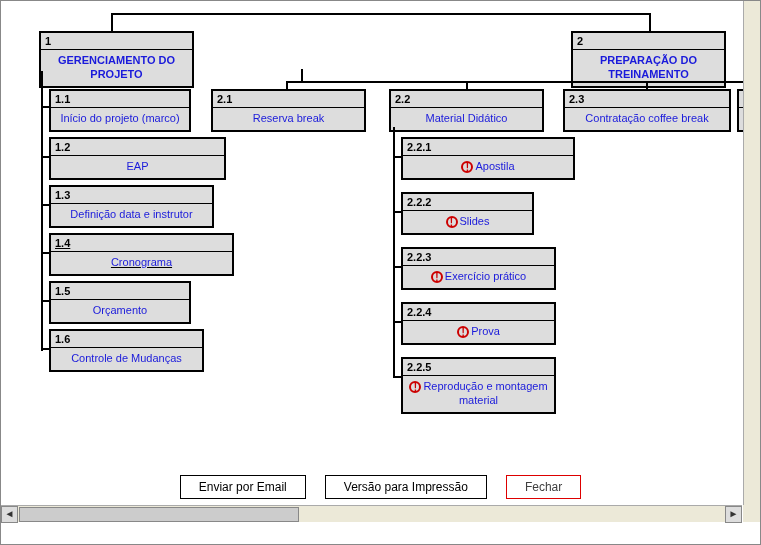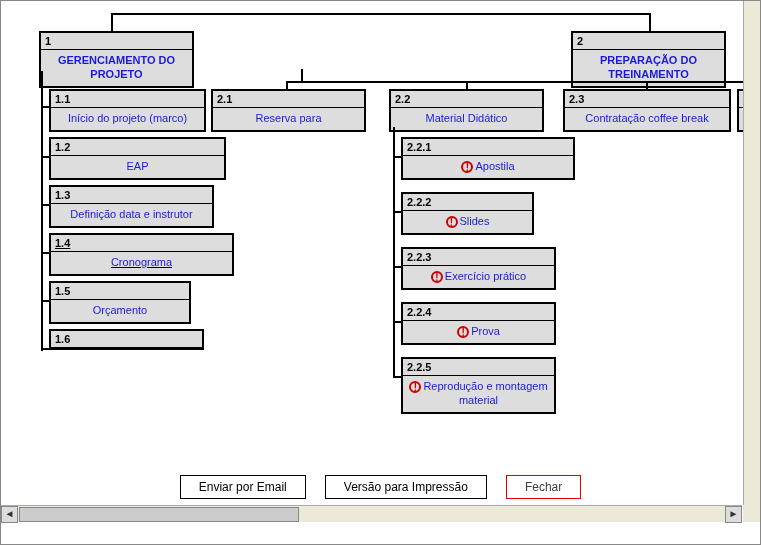--- a/index.html
+++ b/index.html
@@ -53,21 +53,21 @@
     <div class="vline" style="left:735px; top:80px; height:10px;"></div>
 
     <div class="vline" style="left:30px; top:70px; height:280px;"></div>
     <div class="hline" style="left:30px; top:105px; width:10px;"></div>
     <div class="hline" style="left:30px; top:155px; width:10px;"></div>
     <div class="hline" style="left:30px; top:203px; width:10px;"></div>
     <div class="hline" style="left:30px; top:251px; width:10px;"></div>
     <div class="hline" style="left:30px; top:299px; width:10px;"></div>
     <div class="hline" style="left:30px; top:347px; width:10px;"></div>
 
-    <div class="node" style="left:38px; top:88px; width:157px;">
+    <div class="node" style="left:38px; top:88px; width:142px;">
       <div class="num">1.1</div>
       <div class="lbl">Início do projeto (marco)</div>
     </div>
     <div class="node" style="left:38px; top:136px; width:177px;">
       <div class="num">1.2</div>
       <div class="lbl">EAP</div>
     </div>
     <div class="node" style="left:38px; top:184px; width:165px;">
       <div class="num">1.3</div>
       <div class="lbl">Definição data e instrutor</div>
@@ -75,25 +75,26 @@
     <div class="node" style="left:38px; top:232px; width:185px;text-decoration:underline;">
       <div class="num">1.4</div>
       <div class="lbl">Cronograma</div>
     </div>
     <div class="node" style="left:38px; top:280px; width:142px;">
       <div class="num">1.5</div>
       <div class="lbl">Orçamento</div>
     </div>
     <div class="node" style="left:38px; top:328px; width:155px;">
       <div class="num">1.6</div>
+      <div class="lbl">Controle de Mudanças</div>
     </div>
 
     <div class="node" style="left:200px; top:88px; width:155px;">
       <div class="num">2.1</div>
-      <div class="lbl">Reserva para</div>
+      <div class="lbl">Reserva break</div>
     </div>
     <div class="node" style="left:378px; top:88px; width:155px;">
       <div class="num">2.2</div>
       <div class="lbl">Material Didático</div>
     </div>
     <div class="node" style="left:552px; top:88px; width:168px;">
       <div class="num">2.3</div>
       <div class="lbl">Contratação coffee break</div>
     </div>
     <div class="node" style="left:726px; top:88px; width:40px;">

